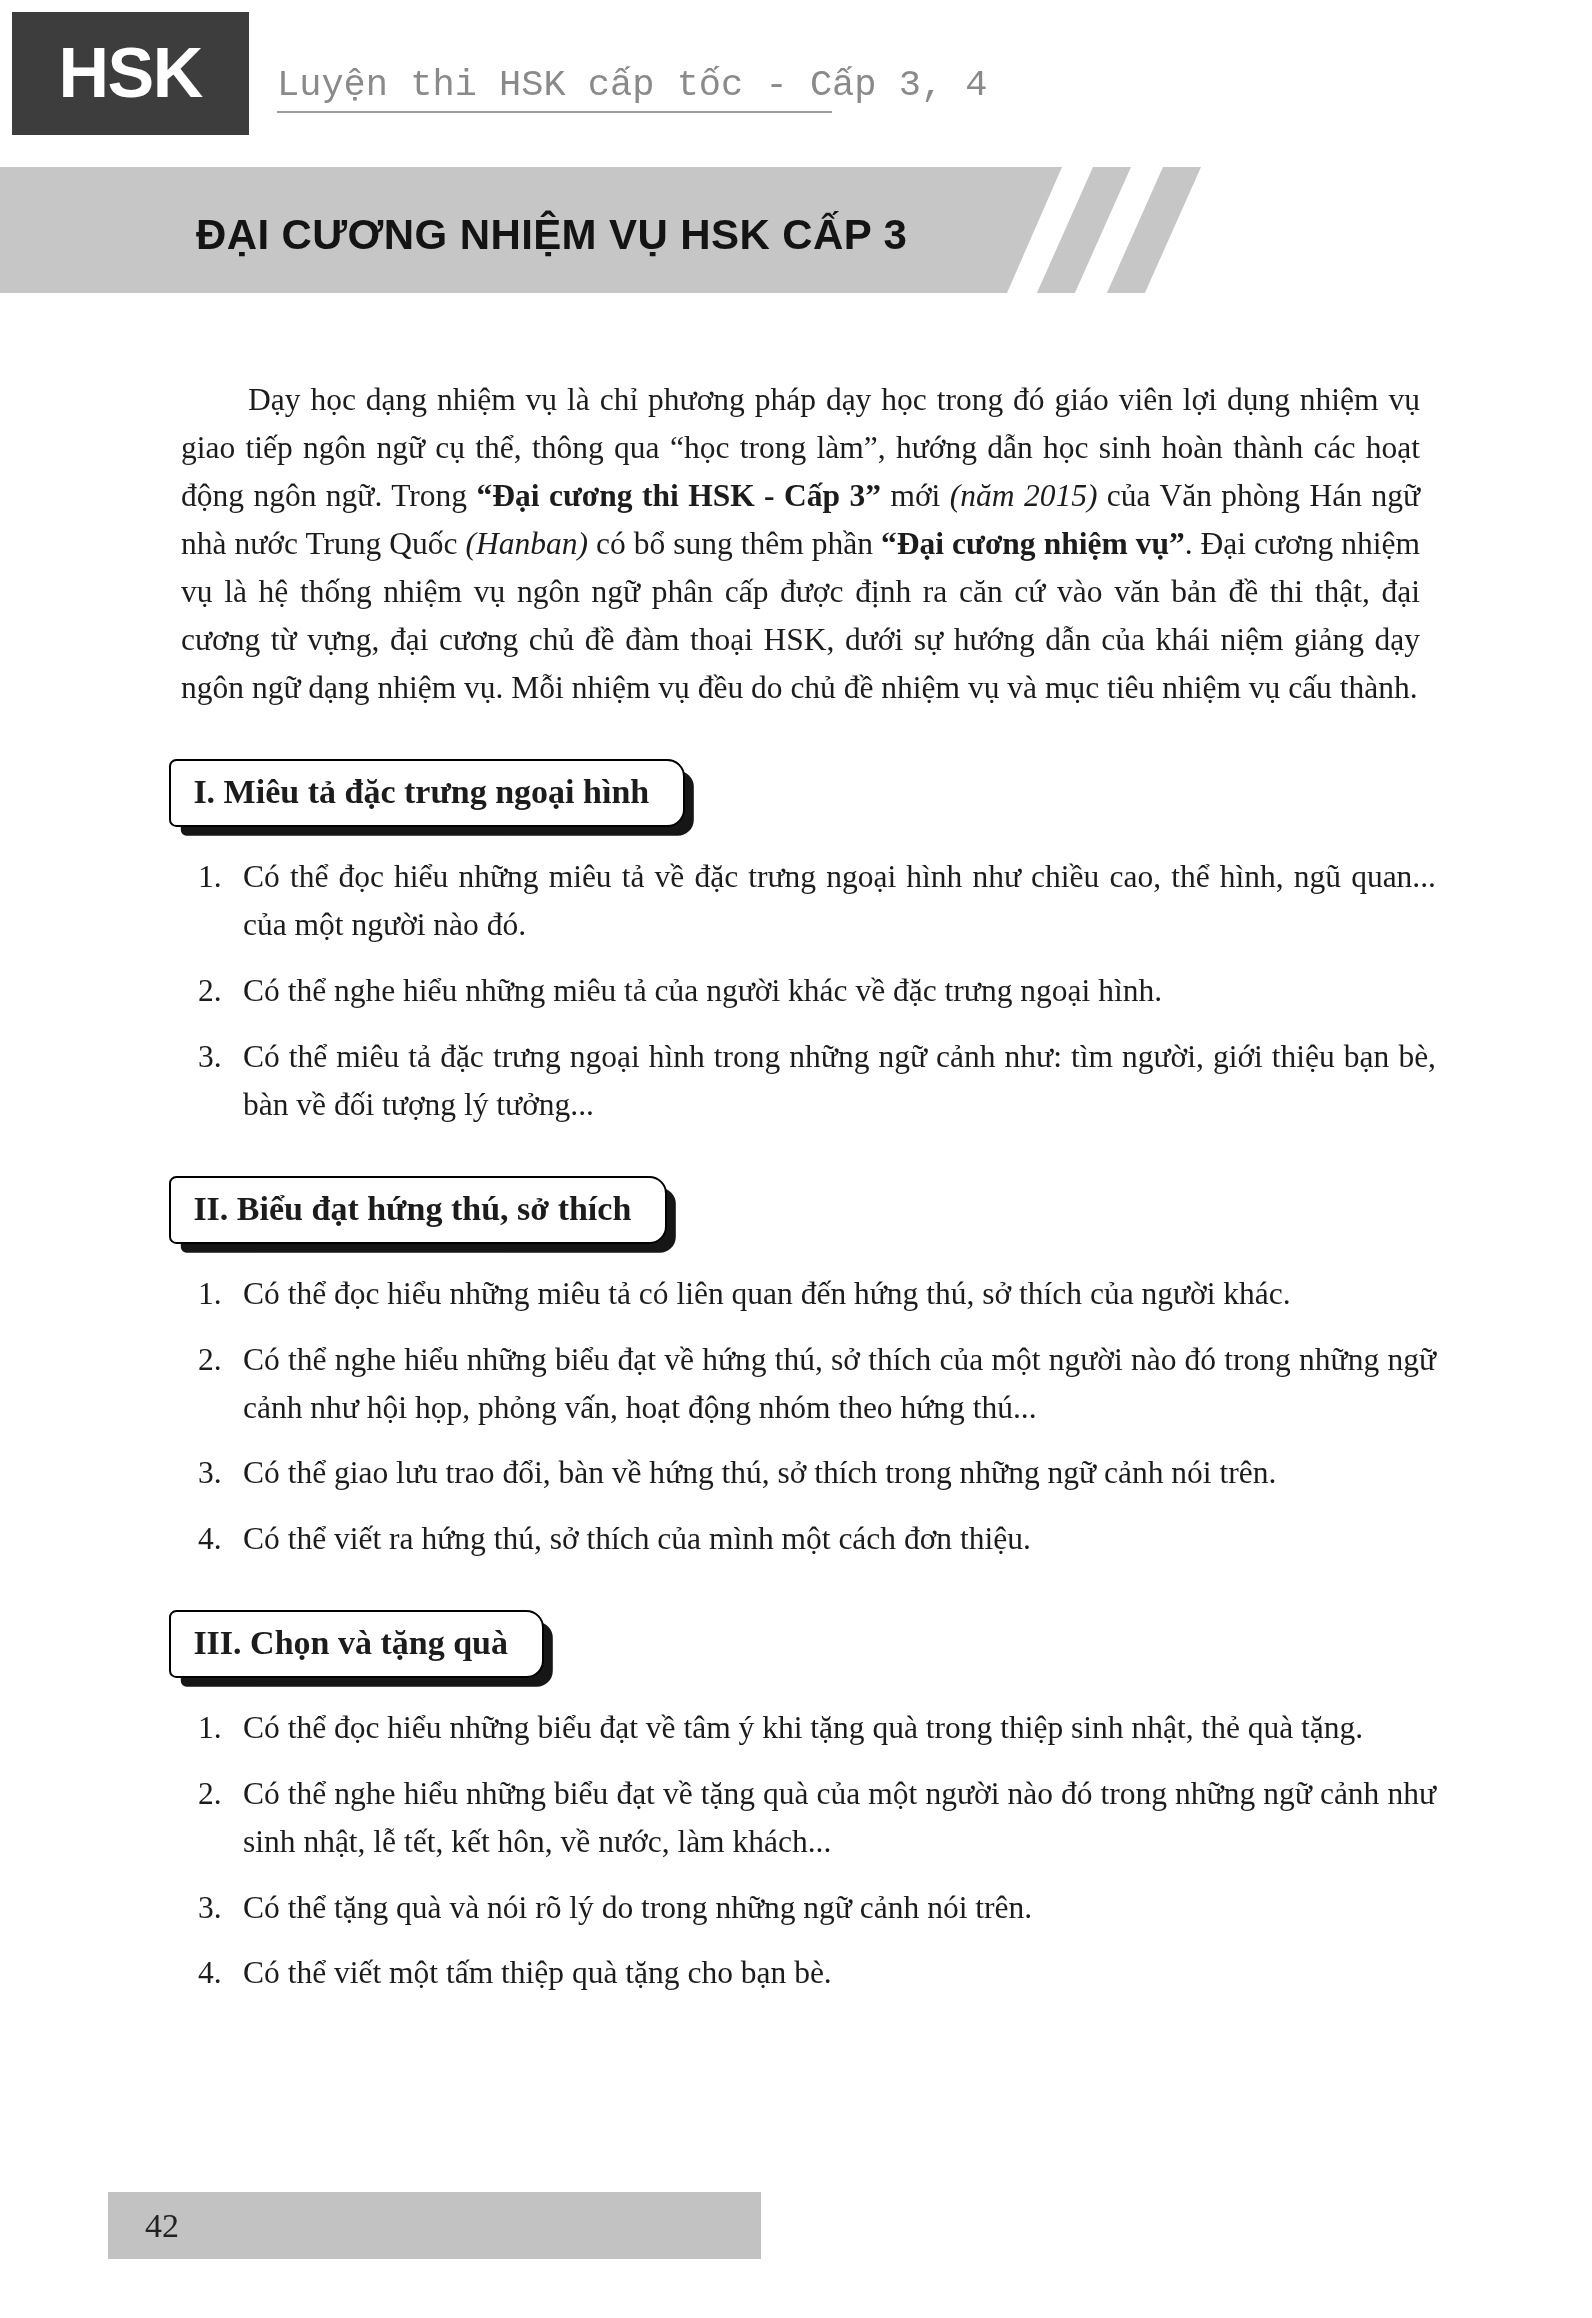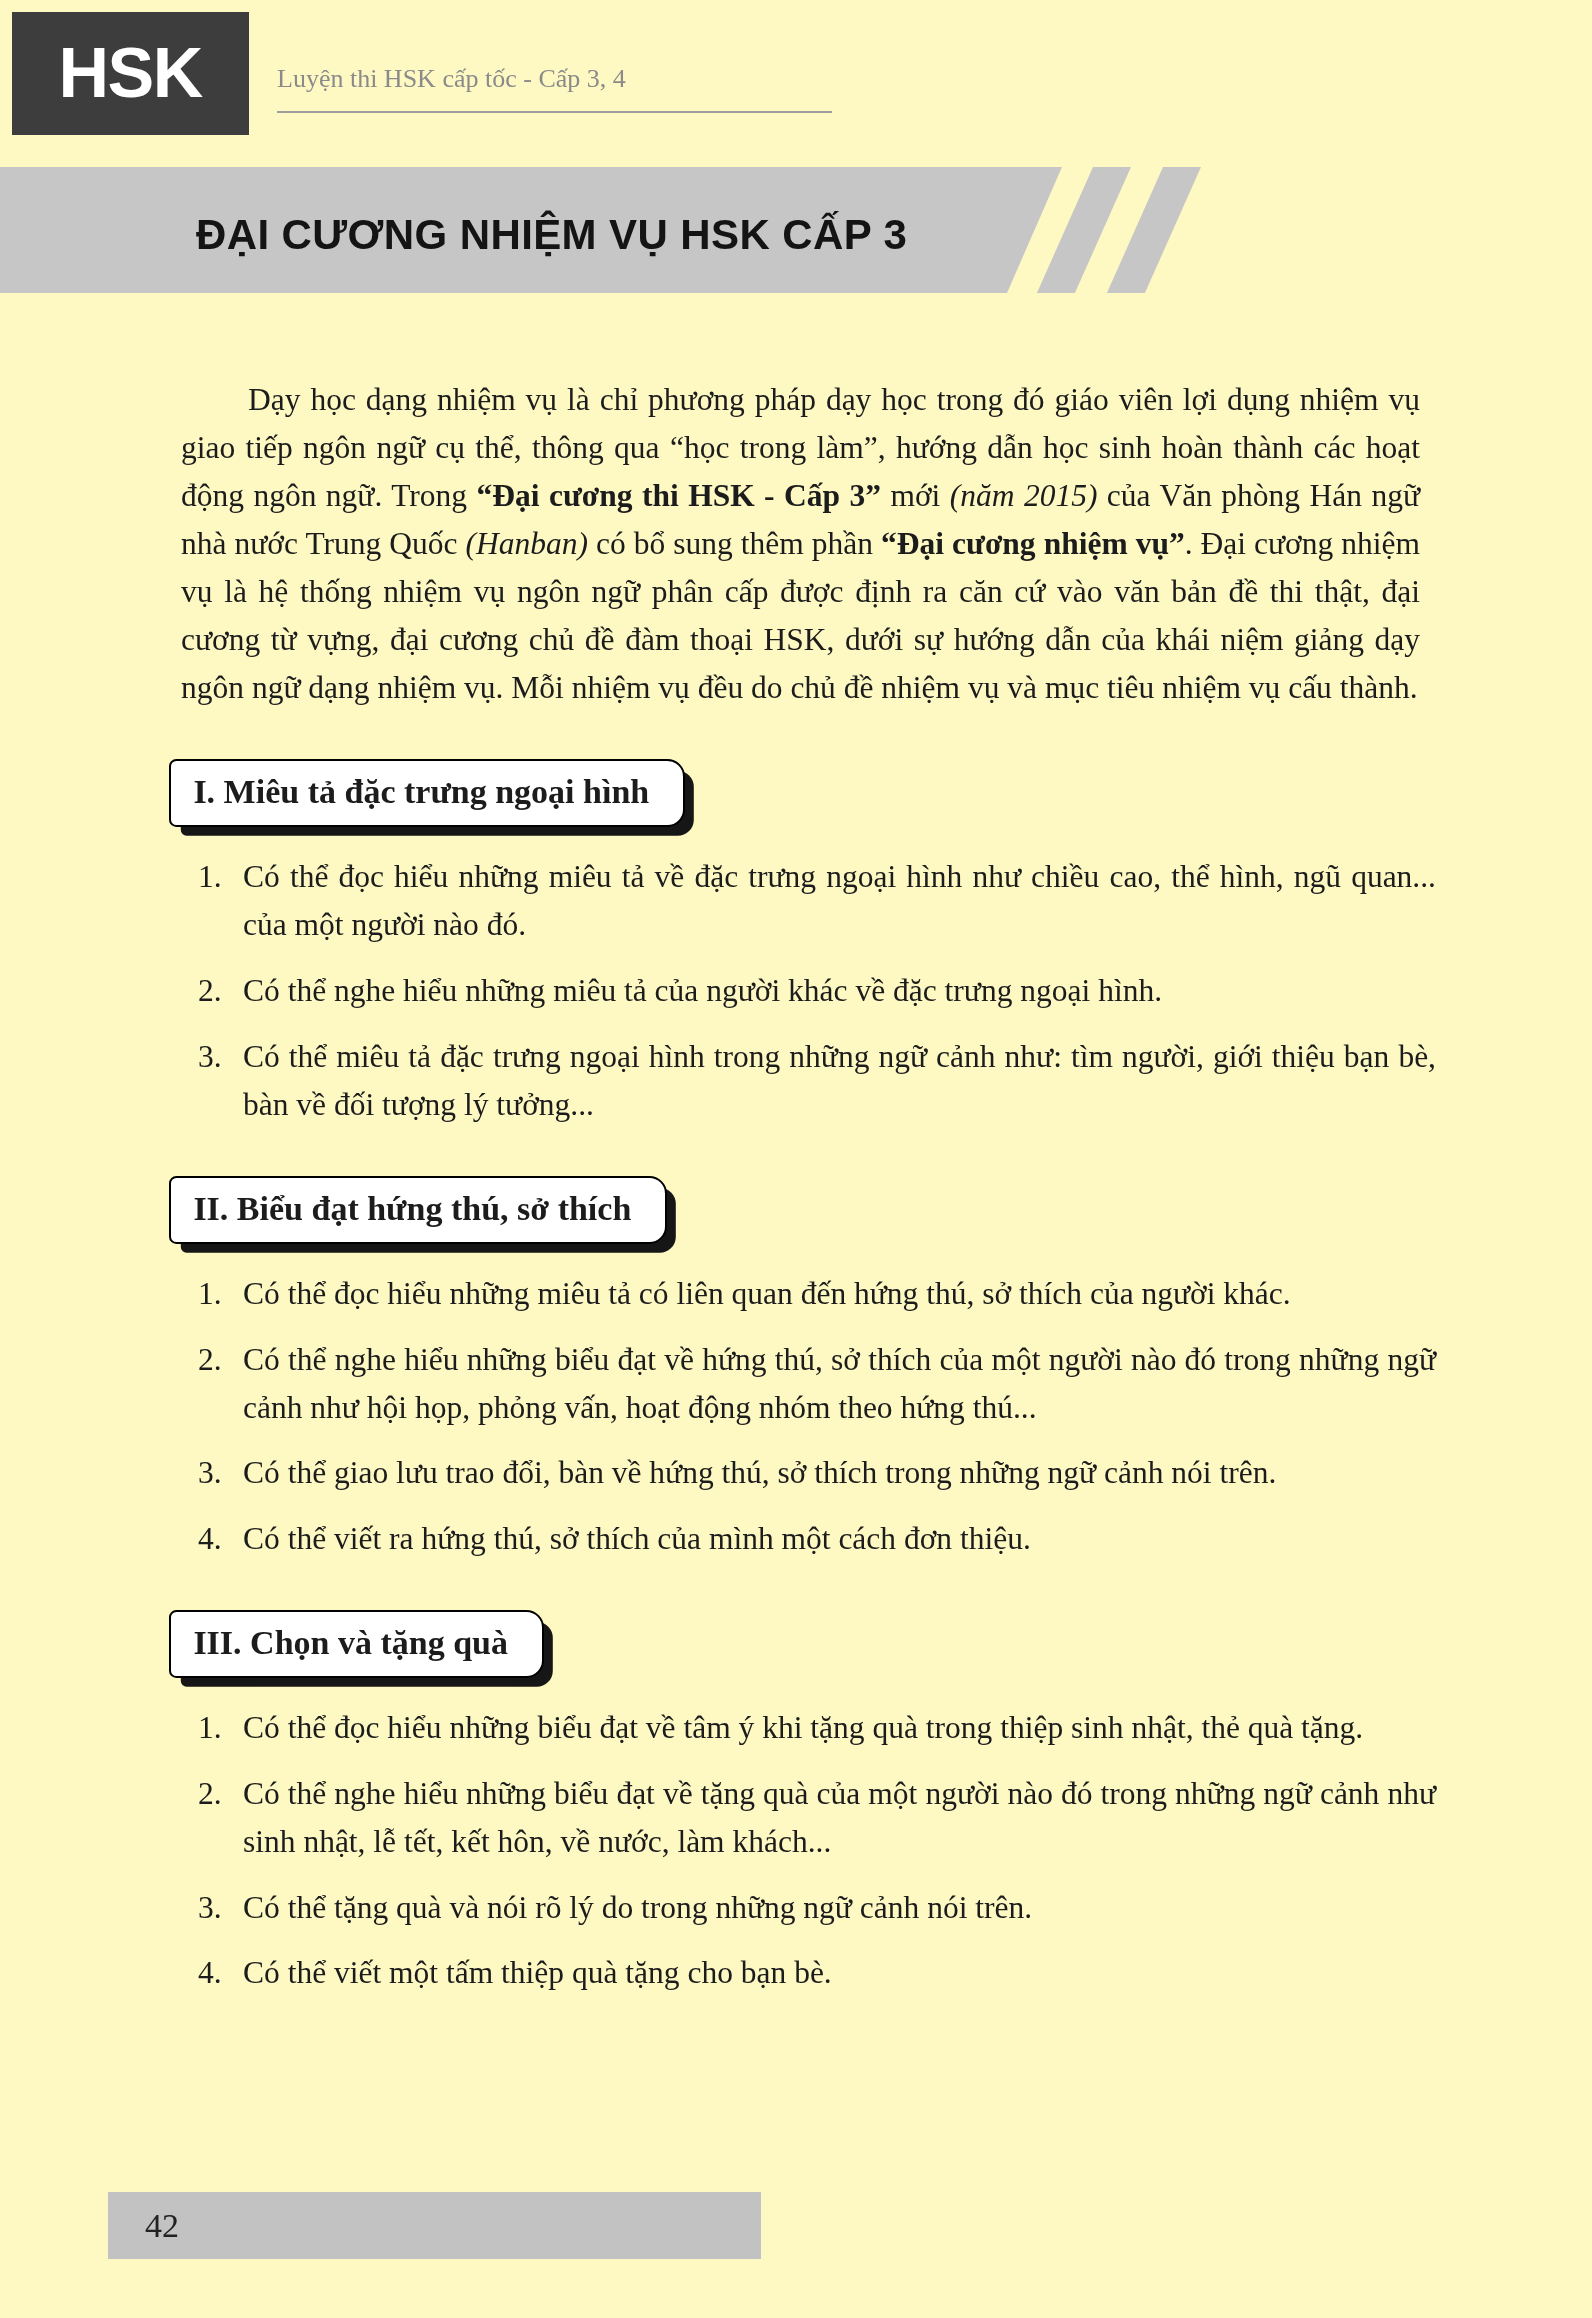--- a/index.html
+++ b/index.html
@@ -1,38 +1,38 @@
 <!DOCTYPE html>
 <html style="font-size:11.7px"><head>
 <meta charset="utf-8">
 <style>
   html,body { margin:0; padding:0; background:#e8e8e8; }
   .page {
     position:relative;
     width:1592px; height:2319px;
-    background:#fef9c3;
+    background:#ffffff;
     font-family:"Liberation Serif", serif;
     color:#1c1c1c;
     overflow:hidden;
   }
 
   
   .logo-box {
     position:absolute; left:11.7px; top:11.7px;
     width:237px; height:123px;
     background:#3d3d3d;
     display:flex; align-items:center; justify-content:center;
     font-family:"Liberation Sans", sans-serif;
     font-weight:bold; font-size:70px; color:#ffffff;
     letter-spacing:-1.5px;
   }
   .header-subtitle {
     position:absolute; left:277px; top:64px;
-    font-family:Liberation Serif, serif;
-    font-size:26px; color:#8a8a8a;
+    font-family:Liberation Mono, monospace;
+    font-size:37px; color:#8a8a8a;
   }
   .header-rule {
     position:absolute; left:277px; top:111px;
     width:555px; height:2.2px; background:#9c9c9c;
   }
 
   
   .banner { position:absolute; left:0; top:167px; width:1274px; height:126px; }
   .banner-main {
     position:absolute; left:0; top:0; width:1062px; height:126px;

